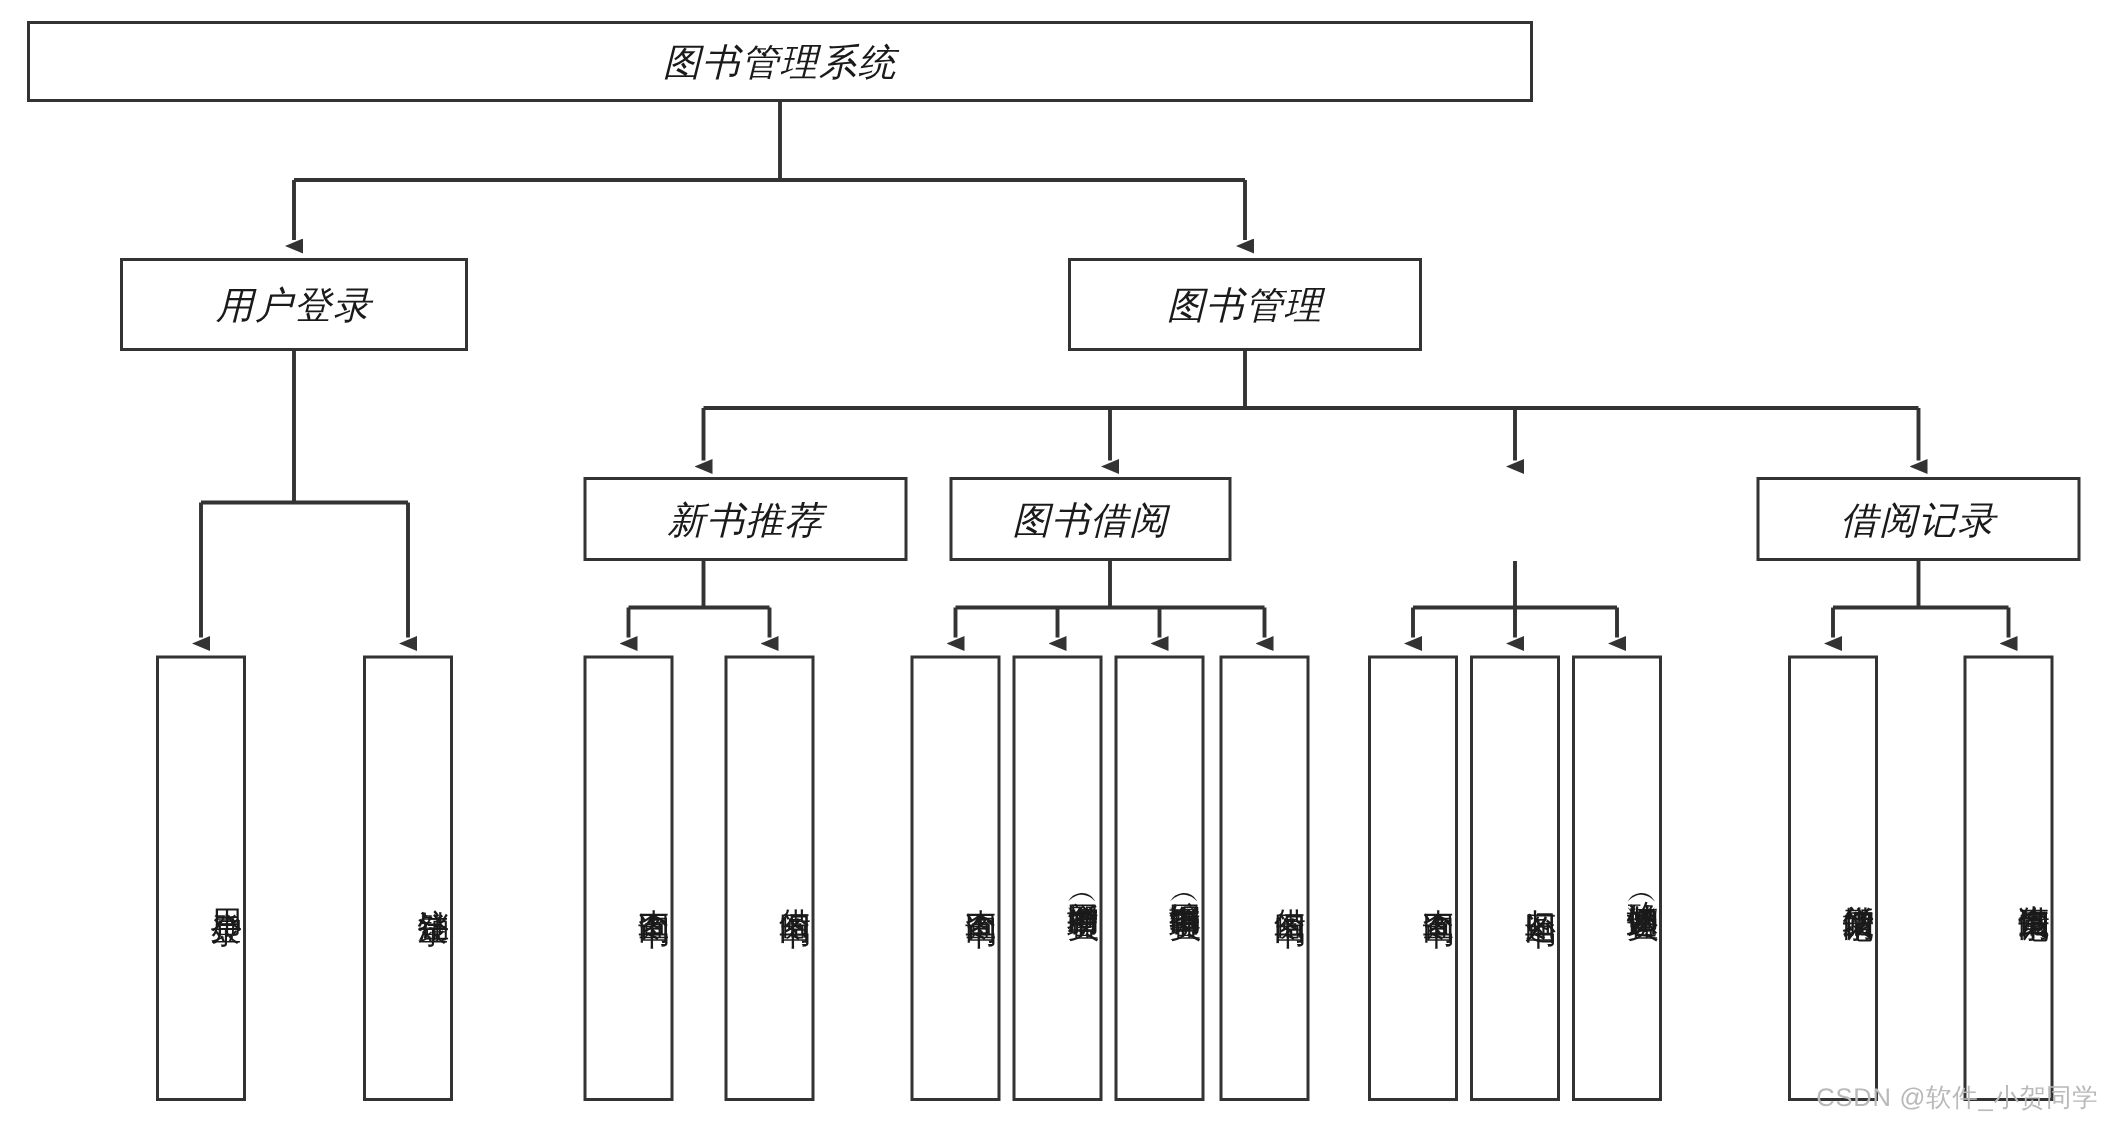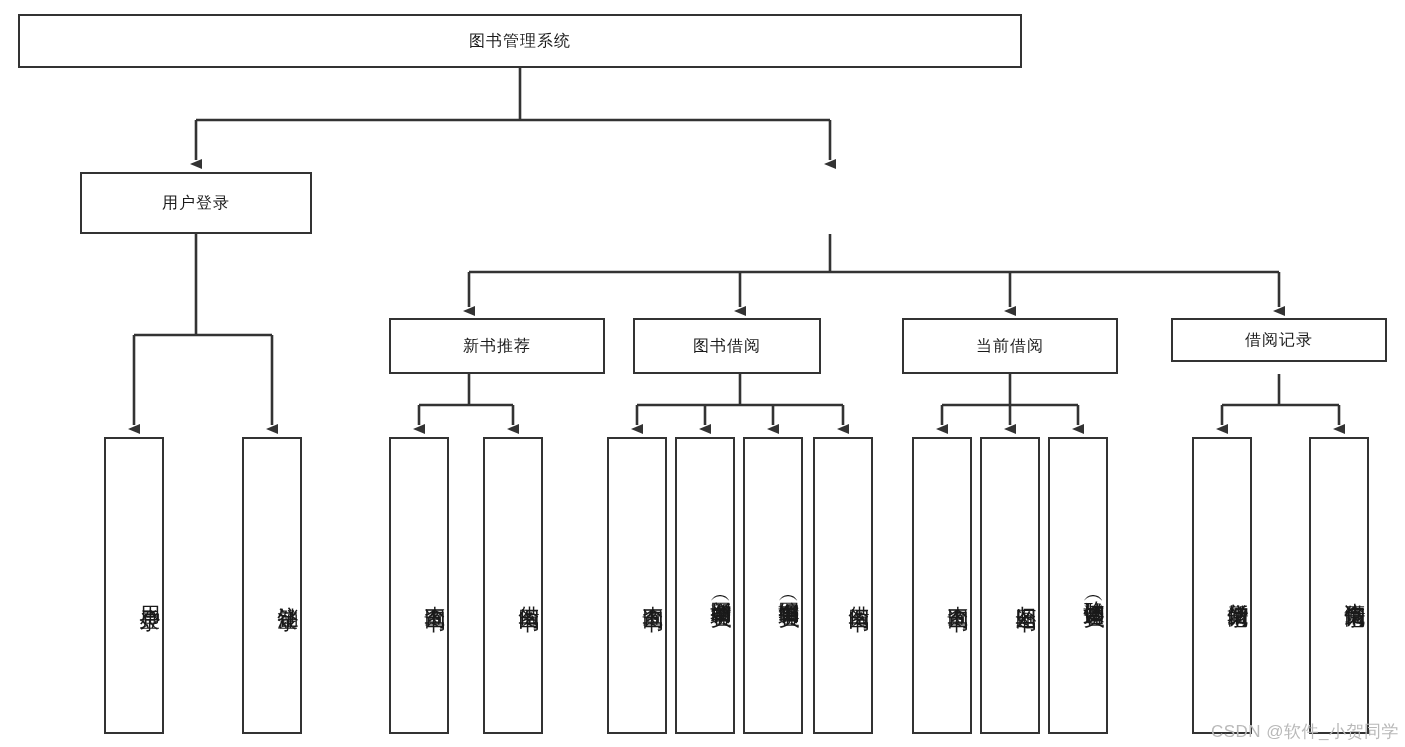--- a/index.html
+++ b/index.html
@@ -30,22 +30,23 @@
     box-sizing: border-box;
     border: 2px solid #333333;
     background: #ffffff;
     display: flex;
     align-items: center;
     justify-content: center;
     color: #1a1a1a;
     overflow: hidden;
   }
   .node.horiz {
-    font-size: 16px;
+    font-size: 25px;
     letter-spacing: 1px;
+    font-style: italic;
   }
   .node.vert {
     writing-mode: vertical-rl;
     text-orientation: upright;
     font-size: 21px;
     line-height: 1.12;
     letter-spacing: 2px;
     align-items: flex-start;
     justify-content: center;
     padding-top: 14px;
@@ -123,31 +124,31 @@
     </g>
   </svg>
 
   <div class="node horiz" style="left:18px; top:14px; width:1004px; height:54px;">
     <span>图书管理系统</span>
   </div>
 
   <div class="node horiz" style="left:80px; top:172px; width:232px; height:62px;">
     <span>用户登录</span>
   </div>
+  <div class="node horiz" style="left:712px; top:172px; width:236px; height:62px;">
+    <span>图书管理</span>
+  </div>
 
   <div class="node horiz" style="left:362px; top:318px; width:216px; height:56px;margin-left:27px;">
     <span>新书推荐</span>
   </div>
   <div class="node horiz" style="left:633px; top:318px; width:188px; height:56px;">
     <span>图书借阅</span>
   </div>
-  <div class="node horiz" style="left:902px; top:318px; width:216px; height:56px;">
-    <span>当前借阅</span>
-  </div>
-  <div class="node horiz" style="left:1171px; top:318px; width:216px; height:44px;">
+  <div class="node horiz" style="left:1171px; top:318px; width:216px; height:56px;">
     <span>借阅记录</span>
   </div>
 
   <div class="node vert" style="left:104px; top:437px; width:60px; height:297px;">
     <span>用户登录</span>
   </div>
   <div class="node vert" style="left:242px; top:437px; width:60px; height:297px;">
     <span>注销登录</span>
   </div>
 

